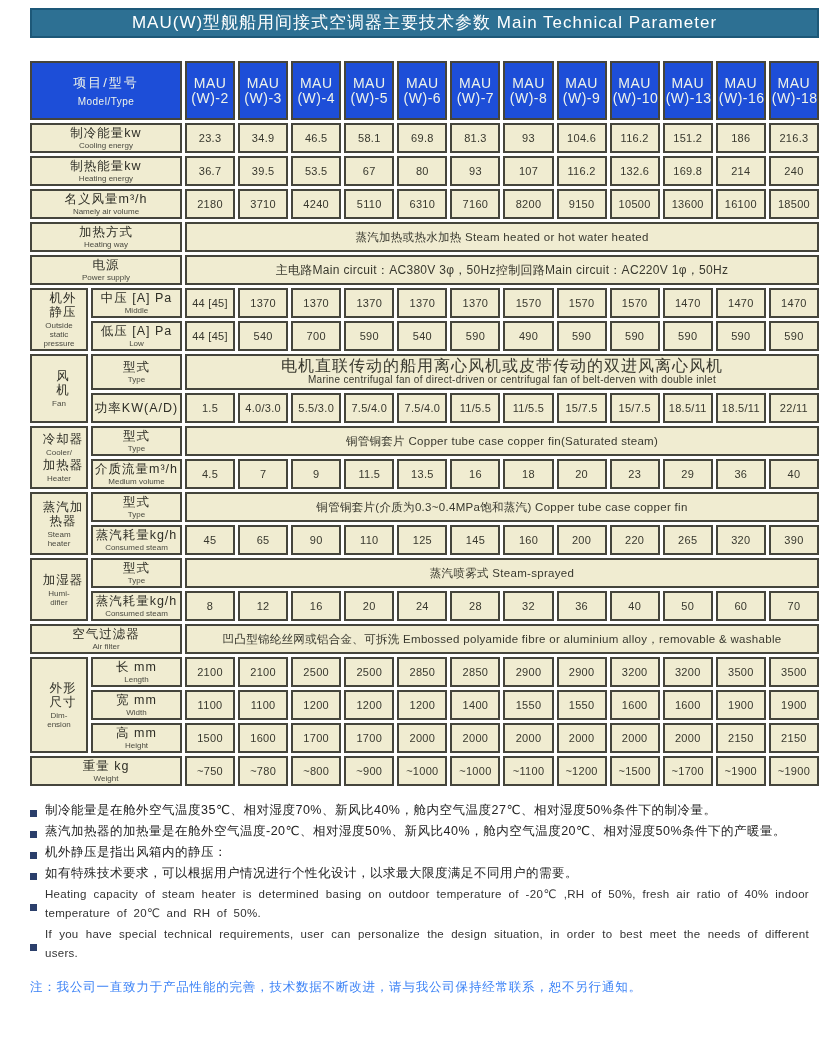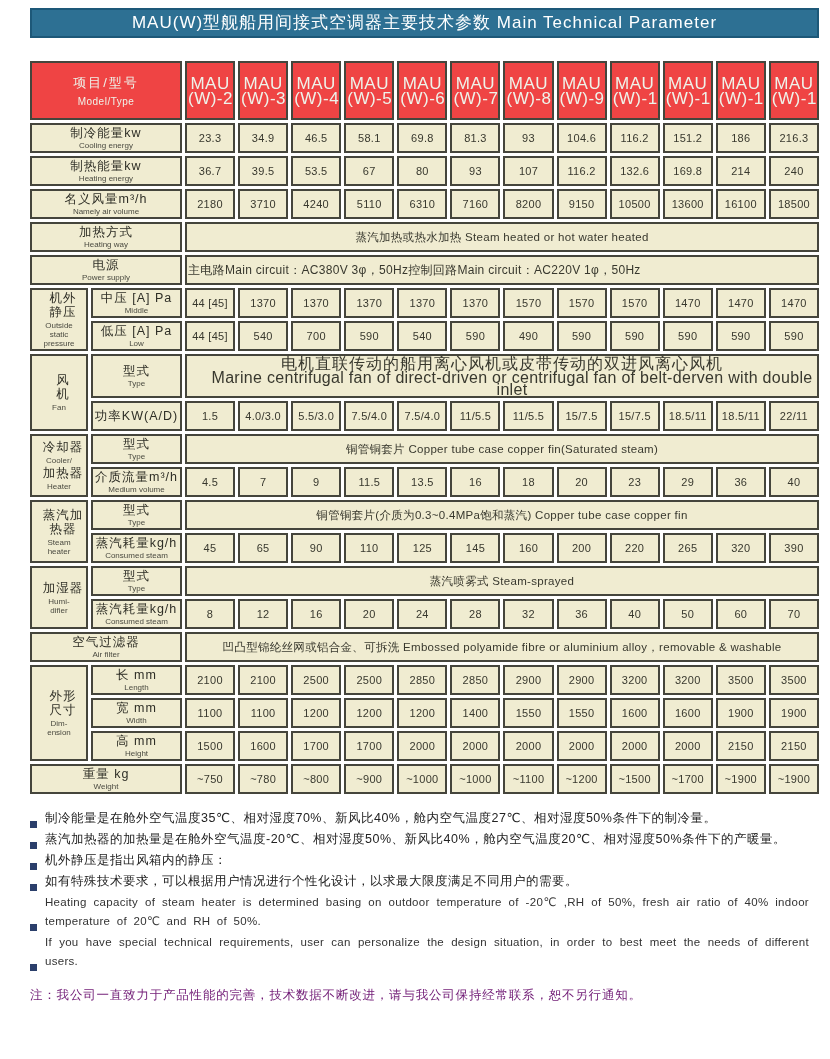--- a/index.html
+++ b/index.html
@@ -16,47 +16,47 @@
     height:26px;line-height:26px;letter-spacing:1px;box-sizing:content-box;
   }
 
   table.spec{
     table-layout:fixed;border-collapse:separate;border-spacing:3px;
     width:795px;margin-top:20px;margin-left:-3px;
   }
   col.c-g{width:58px;}
   col.c-l{width:91px;}
   td,th{border:2px solid #45453c;box-sizing:border-box;overflow:hidden;padding:0 1px;vertical-align:middle;}
-  th{background:#ef4444;color:#eef3ea;font-weight:normal;text-align:center;height:59px;}
-  th.mth{font-size:17px;line-height:15px;white-space:pre-line;letter-spacing:0.5px;}
+  th{background:#1d4ed8;color:#eef3ea;font-weight:normal;text-align:center;height:59px;}
+  th.mth{font-size:14px;line-height:15px;white-space:pre-line;letter-spacing:0.5px;}
   .czh{font-size:13px;letter-spacing:2px;}
   .cen{font-size:10px;margin-top:4px;letter-spacing:0.5px;}
   td{background:#f0ecd1;text-align:center;color:#38382e;height:30px;}
   td.val{font-size:11px;letter-spacing:0.3px;}
   td.lbl .lzh{font-size:12.5px;line-height:14px;color:#2e2e26;letter-spacing:1px;}
   td.lbl .len{font-size:8px;line-height:9px;color:#4a4a40;margin-top:1px;}
   td.grp{padding:0;}
   td.grp .gzh{font-size:12.5px;line-height:14px;color:#2e2e26;white-space:pre-line;letter-spacing:1px;padding-left:8px;}
   td.grp .gen{font-size:8px;line-height:9px;color:#4a4a40;white-space:pre-line;margin-top:2px;}
   td.grp .gzh2{margin-top:1px;}
   td.span{font-size:11.5px;letter-spacing:0.3px;margin-left:32px;}
   tr.tall td{height:36px;}
   .fan-zh{font-size:16px;line-height:16px;letter-spacing:1px;}
-  .fan-en{font-size:16px;line-height:12px;padding-left:20px;}
-  .powflex{display:flex;justify-content:flex-start;font-size:12px;letter-spacing:0.3px;}
+  .fan-en{font-size:10px;line-height:12px;padding-left:20px;}
+  .powflex{display:flex;justify-content:center;font-size:12px;letter-spacing:0.3px;}
 
   .notes{margin-top:12px;width:779px;}
-  .note{display:flex;align-items:flex-end;margin:2px 0;}
+  .note{display:flex;align-items:center;margin:2px 0;}
   .bullet{width:7px;height:7px;background:#2b3f6b;margin:6px 8px 0 0;flex:none;}
   .ntext{flex:1;}
   .nzh{font-size:12.5px;color:#222222;line-height:19px;letter-spacing:0.5px;}
   .nen{font-size:11.5px;color:#333333;line-height:19px;letter-spacing:0.3px;word-spacing:3px;text-align:justify;}
 
   .footer{margin-top:16px;width:779px;}
-  .fzh{color:#701a75;font-size:12.5px;letter-spacing:0.8px;}
+  .fzh{color:#3b82f6;font-size:12.5px;letter-spacing:0.8px;}
 </style>
 </head>
 <body>
 
 <div class="content">
 
   <div class="titlebar">MAU(W)型舰船用间接式空调器主要技术参数 Main Technical Parameter</div>
 
   <table class="spec">
     <colgroup>

